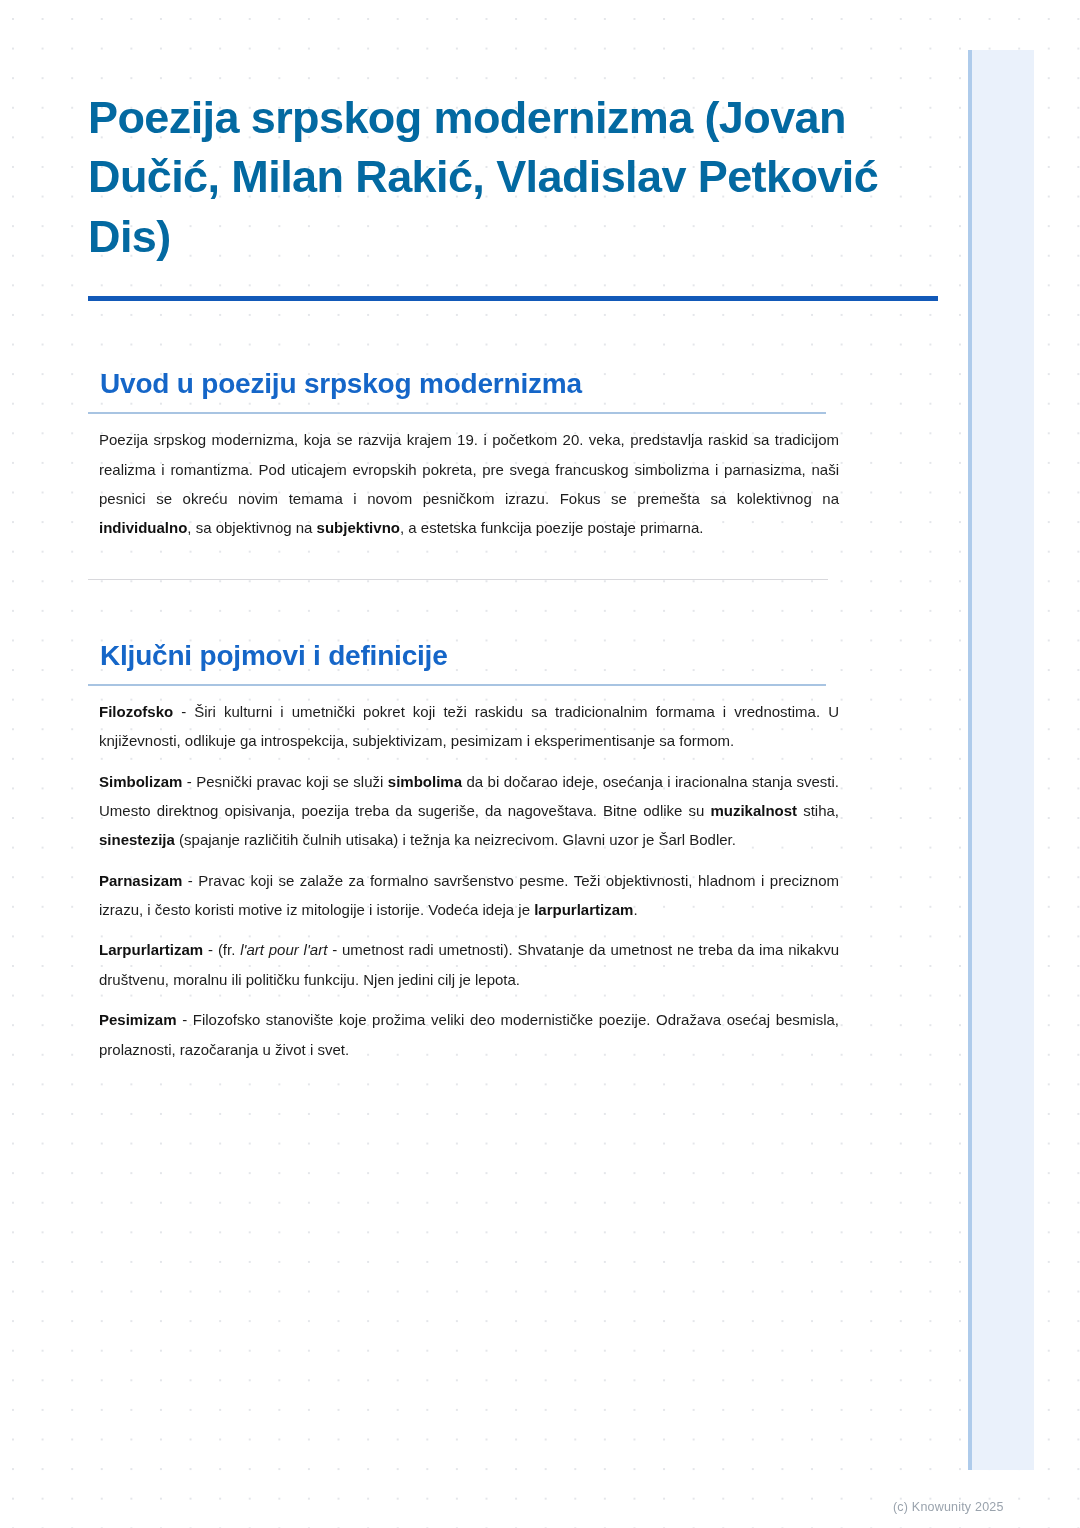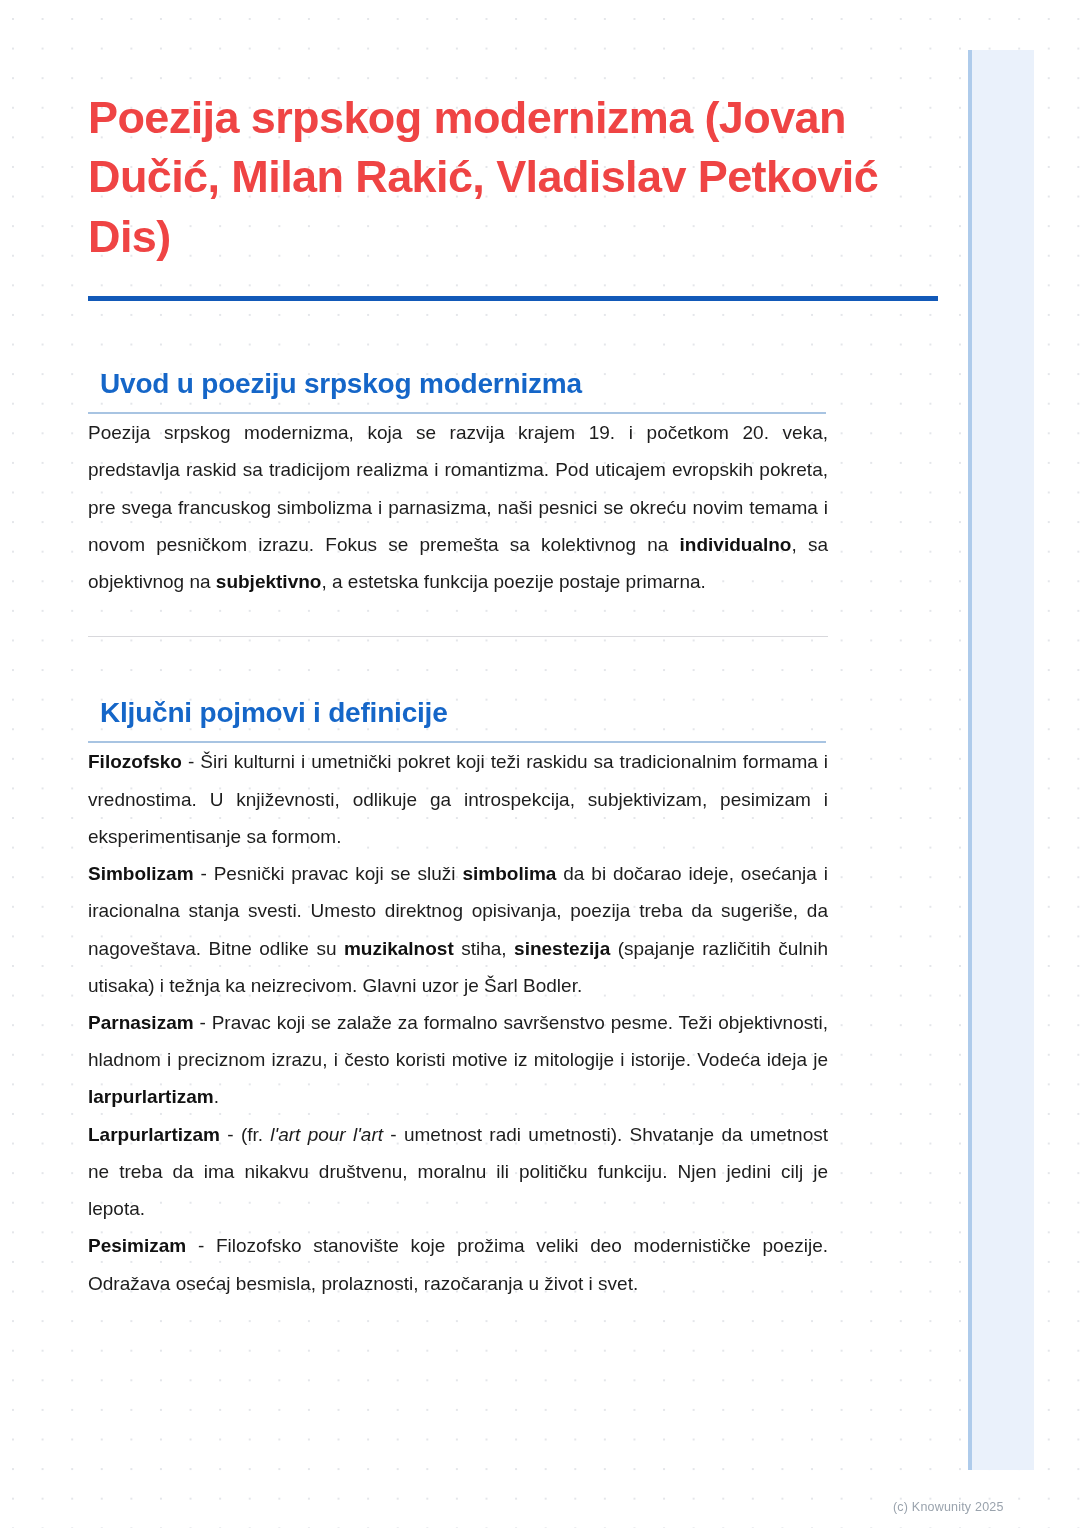--- a/index.html
+++ b/index.html
@@ -43,21 +43,21 @@
     left: 88px;
     top: 0;
     width: 850px;
   }
   h1.doc-title {
     margin: 0;
     padding-top: 88px;
     font-size: 45px;
     line-height: 1.32;
     font-weight: bold;
-    color: #ef4444;
+    color: #0369a1;
     letter-spacing: -0.6px;
     max-width: 830px;
   }
   .title-rule {
     margin-top: 30px;
     width: 850px;
     height: 5px;
     background: #1259b8;
   }
   h2.section-title {
@@ -71,22 +71,22 @@
     margin-top: 10px;
     width: 738px;
     height: 2px;
     background: #a8c4e2;
   }
   .section { margin-top: 0; }
   #sec-intro { padding-top: 55px; }
   #sec-terms { padding-top: 48px; }
   p.body-text {
     width: 740px;
-    margin: 0;
-    font-size: 19px;
+    margin: 11px;
+    font-size: 15px;
     line-height: 1.96;
     color: #1d1d1d;
     text-align: justify;
     text-justify: inter-word;
   }
   .first-para { margin-top: 24px; }
   .para-gap { margin-top: 21px; }
   b { font-weight: bold; color: #111; }
   i { }
   .soft-divider {

